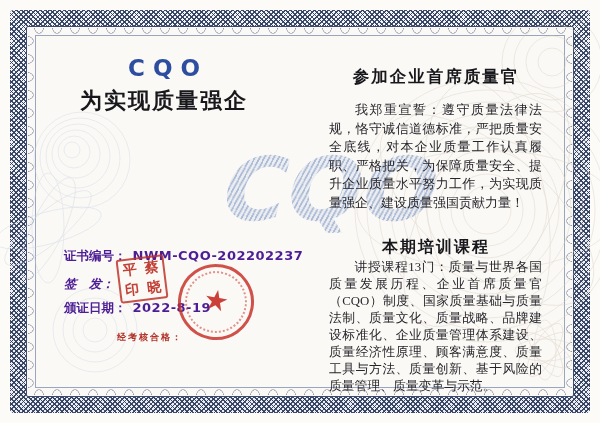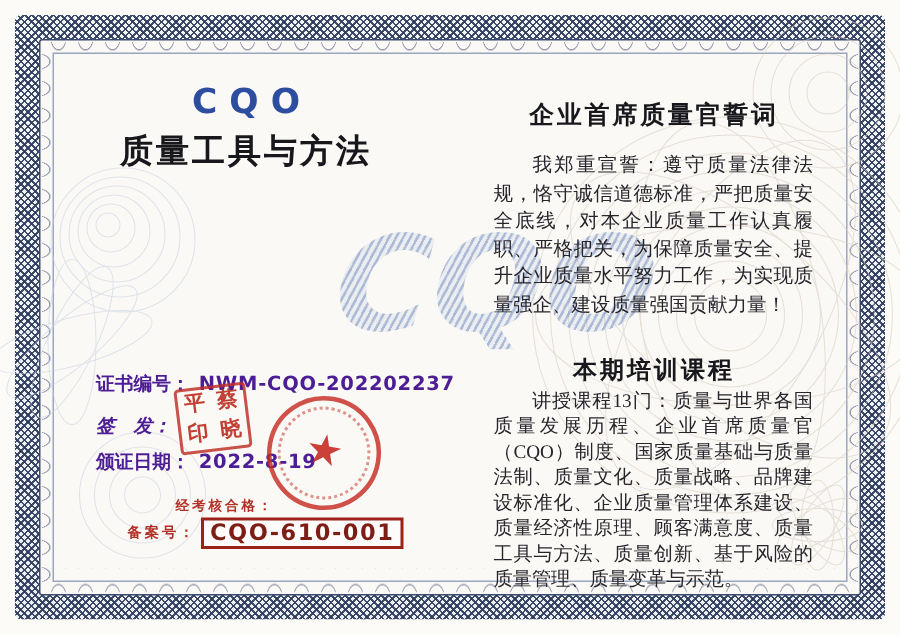--- a/index.html
+++ b/index.html
@@ -149,21 +149,21 @@
       <circle cx="552" cy="62" r="14"></circle>
         <circle cx="552" cy="62" r="26"></circle>
         <circle cx="552" cy="62" r="38"></circle>
         <circle cx="552" cy="62" r="50"></circle>
     </g>
   </svg>
 
   <div class="watermark">CQO</div>
 
   <div class="z logo">CQO</div>
-  <div class="z org-title">质量工具与方法</div>
+  <div class="z org-title">为实现质量强企</div>
 
 
   <div class="z field field-no">
     <span>证书编号：</span><span class="val">NWM-CQO-202202237</span>
   </div>
   <div class="z field field-sign">
     <span>签　发：</span>
   </div>
   <div class="z field field-date">
     <span>颁证日期：</span><span class="val">2022-8-19</span>
@@ -175,23 +175,19 @@
     <span>印</span>
     <span>晓</span>
   </div>
 
   <div class="seal-round">
     <span class="ring"></span>
     <span class="star">★</span>
   </div>
 
   <div class="z org-label">经考核合格：</div>
-  <div class="z record-row">
-    <span class="record-label">备案号：</span>
-    <span class="record-box">CQO-610-001</span>
-  </div>
 
-  <div class="z oath-title">企业首席质量官誓词</div>
+  <div class="z oath-title">参加企业首席质量官</div>
   <div class="z course-title">本期培训课程</div>
   <div class="z oath-text">我郑重宣誓：遵守质量法律法规，恪守诚信道德标准，严把质量安全底线，对本企业质量工作认真履职、严格把关，为保障质量安全、提升企业质量水平努力工作，为实现质量强企、建设质量强国贡献力量！</div>
   <div class="z course-text">讲授课程13门：质量与世界各国质量发展历程、企业首席质量官（CQO）制度、国家质量基础与质量法制、质量文化、质量战略、品牌建设标准化、企业质量管理体系建设、质量经济性原理、顾客满意度、质量工具与方法、质量创新、基于风险的质量管理、质量变革与示范。</div>
 
 </div>
 
 </body></html>

